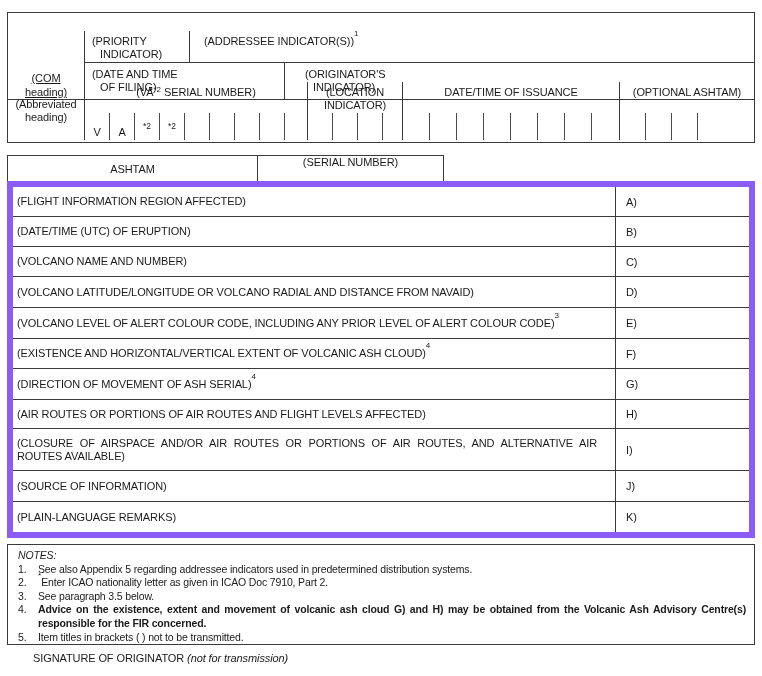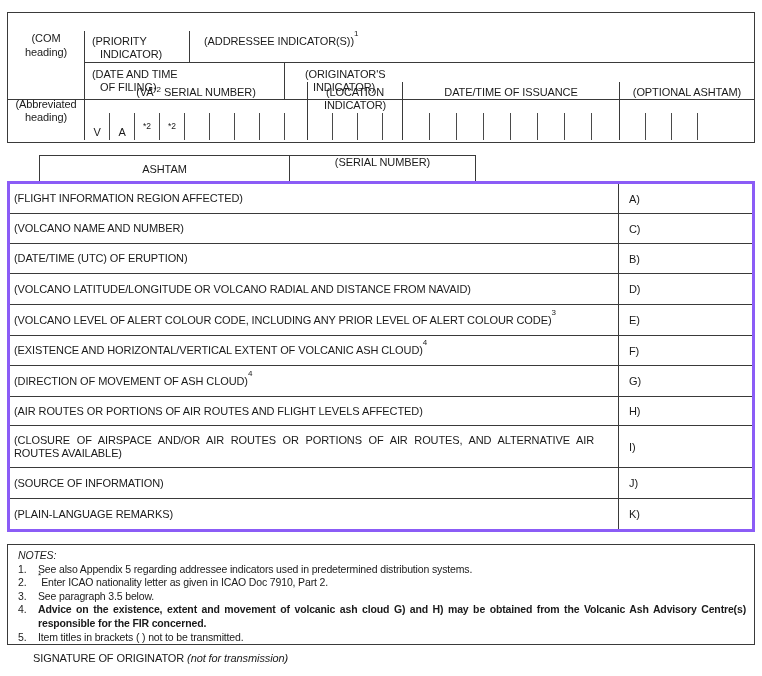--- a/index.html
+++ b/index.html
@@ -10,21 +10,21 @@
     letter-spacing:-0.1px; overflow:hidden;
   }
   
   .header-table {
     position:absolute; left:7px; top:12px; width:748px; height:131px;
     border:1px solid #3a3a3a;
   }
   .hcell { position:absolute; }
   .br { border-right:1px solid #3a3a3a; }
   .bb { border-bottom:1px solid #3a3a3a;margin-top:18px; }
-  .cell-com    { left:0;    top:0;   width:77px;  height:69px; display:flex; align-items:flex-start; justify-content:center; text-align:center; line-height:14px; }
+  .cell-com    { left:0;    top:0;   width:77px;  height:69px; display:flex; align-items:flex-end; justify-content:center; text-align:center; line-height:14px;text-decoration:underline; }
   .cell-abbr   { left:0;    top:69px; width:77px; height:58px; display:flex; align-items:center; justify-content:center; text-align:center; line-height:13px; }
   .cell-prio   { left:77px; top:0;   width:105px; height:32px; padding:4px 0 0 7px; line-height:13px; }
   .cell-addr   { left:182px;top:0;   width:564px; height:32px; padding:4px 0 0 14px; }
   .cell-filing { left:77px; top:32px; width:200px; height:37px; padding:5px 0 0 7px; line-height:13px; }
   .cell-orig   { left:277px;top:32px; width:469px; height:37px; padding:5px 0 0 20px; line-height:13px; }
   .cell-va     { left:77px; top:69px; width:223px; height:58px; }
   .cell-loc    { left:300px;top:69px; width:95px;  height:58px; }
   .cell-iss    { left:395px;top:69px; width:217px; height:58px; }
   .cell-opt    { left:612px;top:69px; width:134px; height:58px; }
   .cell-label-2line div:nth-child(2) { padding-left:8px; }
@@ -39,28 +39,28 @@
     display:flex; align-items:flex-end; justify-content:center;
   }
   .tick.no-line { border-right:none; }
   .tick .glyph { margin-bottom:2px; }
   .tick .glyph-small { margin-bottom:9px; font-size:8.5px; letter-spacing:0; }
   .tick-27 { width:27px; }
   .tick-26 { width:26px; }
   
   .ashtam-strip {
     position:absolute; left:7px; top:155px; width:437px; height:26px;
-    border:1px solid #3a3a3a; border-bottom:none; display:flex;margin-left:32px;
+    border:1px solid #3a3a3a; border-bottom:none; display:flex;
   }
   .ashtam-cell { width:250px; border-right:1px solid #3a3a3a; display:flex; align-items:center; justify-content:center; }
   .serialnum-cell { flex:1; display:flex; justify-content:center; }
   
   .main-table {
     position:absolute; left:7px; top:181px; width:748px;
-    border:3px solid #8b5cf6;
+    border:6px solid #8b5cf6;
   }
   .mrow { display:flex; border-top:1px solid #3a3a3a; }
   .mrow:first-child { border-top:none; }
   .mlabel { flex:1; padding:2px 8px 2px 4px; display:flex; align-items:center; line-height:13px; }
   .mlabel .labeltext { display:inline; }
   .mlabel.justify .labeltext { display:block; width:100%; max-width:580px; text-align:justify; }
   .mletter { width:134px; border-left:1px solid #3a3a3a; display:flex; align-items:center; padding-left:10px; }
   
   .notes-box {
     position:absolute; left:7px; top:544px; width:748px; height:101px;
@@ -197,61 +197,61 @@
     <div class="mrow" style="height:29px">
       <div class="mlabel">
           <span class="labeltext"><span>(FLIGHT INFORMATION REGION AFFECTED)</span></span>
         </div>
       <div class="mletter">
           <span>A)</span>
         </div>
     </div>
     <div class="mrow" style="height:30px">
       <div class="mlabel">
+          <span class="labeltext"><span>(DATE/TIME (UTC) OF ERUPTION)</span></span>
+        </div>
+      <div class="mletter">
+          <span>B)</span>
+        </div>
+    </div>
+    <div class="mrow" style="height:30px">
+      <div class="mlabel">
           <span class="labeltext"><span>(VOLCANO NAME AND NUMBER)</span></span>
         </div>
       <div class="mletter">
           <span>C)</span>
         </div>
     </div>
+    <div class="mrow" style="height:31px">
+      <div class="mlabel">
+          <span class="labeltext"><span>(VOLCANO LATITUDE/LONGITUDE OR VOLCANO RADIAL AND DISTANCE FROM NAVAID)</span></span>
+        </div>
+      <div class="mletter">
+          <span>D)</span>
+        </div>
+    </div>
+    <div class="mrow" style="height:31px">
+      <div class="mlabel">
+          <span class="labeltext"><span>(VOLCANO LEVEL OF ALERT COLOUR CODE, INCLUDING ANY PRIOR LEVEL OF ALERT COLOUR CODE)</span><sup>3</sup></span>
+        </div>
+      <div class="mletter">
+          <span>E)</span>
+        </div>
+    </div>
     <div class="mrow" style="height:30px">
       <div class="mlabel">
-          <span class="labeltext"><span>(DATE/TIME (UTC) OF ERUPTION)</span></span>
-        </div>
-      <div class="mletter">
-          <span>B)</span>
-        </div>
-    </div>
-    <div class="mrow" style="height:31px">
-      <div class="mlabel">
-          <span class="labeltext"><span>(VOLCANO LATITUDE/LONGITUDE OR VOLCANO RADIAL AND DISTANCE FROM NAVAID)</span></span>
-        </div>
-      <div class="mletter">
-          <span>D)</span>
-        </div>
-    </div>
-    <div class="mrow" style="height:31px">
-      <div class="mlabel">
-          <span class="labeltext"><span>(VOLCANO LEVEL OF ALERT COLOUR CODE, INCLUDING ANY PRIOR LEVEL OF ALERT COLOUR CODE)</span><sup>3</sup></span>
-        </div>
-      <div class="mletter">
-          <span>E)</span>
-        </div>
-    </div>
-    <div class="mrow" style="height:30px">
-      <div class="mlabel">
           <span class="labeltext"><span>(EXISTENCE AND HORIZONTAL/VERTICAL EXTENT OF VOLCANIC ASH CLOUD)</span><sup>4</sup></span>
         </div>
       <div class="mletter">
           <span>F)</span>
         </div>
     </div>
     <div class="mrow" style="height:31px">
       <div class="mlabel">
-          <span class="labeltext"><span>(DIRECTION OF MOVEMENT OF ASH CLOUD)</span><sup>4</sup></span>
+          <span class="labeltext"><span>(DIRECTION OF MOVEMENT OF ASH SERIAL)</span><sup>4</sup></span>
         </div>
       <div class="mletter">
           <span>G)</span>
         </div>
     </div>
     <div class="mrow" style="height:29px">
       <div class="mlabel">
           <span class="labeltext"><span>(AIR ROUTES OR PORTIONS OF AIR ROUTES AND FLIGHT LEVELS AFFECTED)</span></span>
         </div>
       <div class="mletter">

